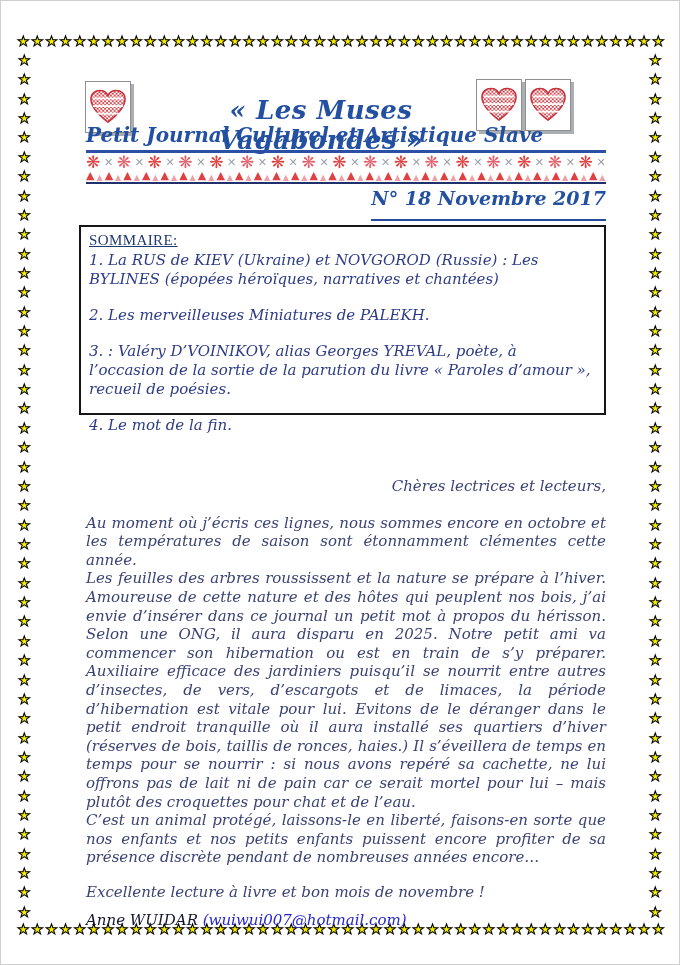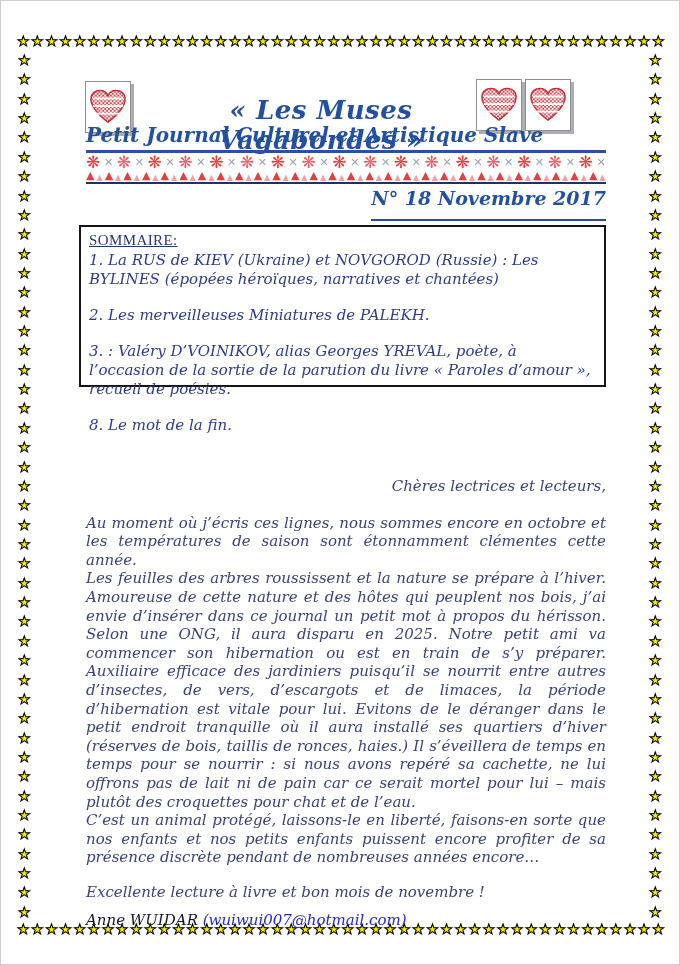--- a/index.html
+++ b/index.html
@@ -39,21 +39,21 @@
   .xmot{font-size:11px;line-height:1;color:#9aa0ab;font-family:"DejaVu Sans",sans-serif;}
   .band-triangles{display:flex;justify-content:space-between;height:10px;align-items:flex-end;border-bottom:2px solid #d23c3c;}
   .tri{font-size:11px;line-height:0.9;color:#e04040;font-family:"DejaVu Sans",sans-serif;}
   .tri.alt{color:#efA0a6;font-size:8px;}
   .band-rule{position:absolute;left:85px;top:181px;width:520px;border-top:2px solid #20306b;}
   .issue-line{position:absolute;left:85px;top:186px;width:520px;text-align:right;
     font-size:19px;font-weight:bold;font-style:italic;color:#2350a0;}
   .issue-line span{border-bottom:2px solid #274a9b;padding-bottom:10px;}
   
   .sommaire{
-    position:absolute;left:78px;top:224px;width:527px;height:162px;box-sizing:border-box;
+    position:absolute;left:78px;top:224px;width:527px;height:190px;box-sizing:border-box;
     border:2px solid #151515;padding:4px 8px;color:#2d3c85;
     font-size:15px;line-height:19px;font-style:italic;
   }
   .sommaire-heading{
     font-family:"Liberation Serif", serif;font-style:normal;font-weight:normal;
     color:#203a6e;text-decoration:underline;font-size:15px;letter-spacing:0.4px;margin:0 0 1px 0;
   }
   .sommaire-item{margin:0 0 17px 0;text-align:left;}
   .sommaire-item.last{margin:0;}
   .sommaire-nb{font-size:12.8px;line-height:16px;font-weight:bold;margin:0;color:#2d3c85;}
@@ -402,21 +402,21 @@
 
   <div class="issue-line">
     <span>N° 18 Novembre 2017</span>
   </div>
 
   <div class="sommaire">
     <p class="sommaire-heading">SOMMAIRE:</p>
     <p class="sommaire-item">1. La RUS de KIEV (Ukraine) et NOVGOROD (Russie) : Les BYLINES (épopées héroïques, narratives et chantées)</p>
     <p class="sommaire-item">2. Les merveilleuses Miniatures de PALEKH.</p>
     <p class="sommaire-item">3. : Valéry D’VOINIKOV, alias Georges YREVAL, poète, à l’occasion de la sortie de la parution du livre « Paroles d’amour », recueil de poésies.</p>
-    <p class="sommaire-item last">8. Le mot de la fin.</p>
+    <p class="sommaire-item last">4. Le mot de la fin.</p>
   </div>
 
   <div class="letter">
     <p class="salutation">Chères lectrices et lecteurs,</p>
     <p class="body-par">Au moment où j’écris ces lignes, nous sommes encore en octobre et les températures de saison sont étonnamment clémentes cette année.</p>
     <p class="body-par">Les feuilles des arbres roussissent et la nature se prépare à l’hiver. Amoureuse de cette nature et des hôtes qui peuplent nos bois, j’ai envie d’insérer dans ce journal un petit mot à propos du hérisson. Selon une ONG, il aura disparu en 2025. Notre petit ami va commencer son hibernation ou est en train de s’y préparer. Auxiliaire efficace des jardiniers puisqu’il se nourrit entre autres d’insectes, de vers, d’escargots et de limaces, la période d’hibernation est vitale pour lui. Evitons de le déranger dans le petit endroit tranquille où il aura installé ses quartiers d’hiver (réserves de bois, taillis de ronces, haies.) Il s’éveillera de temps en temps pour se nourrir : si nous avons repéré sa cachette, ne lui offrons pas de lait ni de pain car ce serait mortel pour lui – mais plutôt des croquettes pour chat et de l’eau.</p>
     <p class="body-par">C’est un animal protégé, laissons-le en liberté, faisons-en sorte que nos enfants et nos petits enfants puissent encore profiter de sa présence discrète pendant de nombreuses années encore…</p>
     <p class="closing">Excellente lecture à livre et bon mois de novembre !</p>
     <p class="signature">
       <span class="sig-name">Anne WUIDAR</span>

